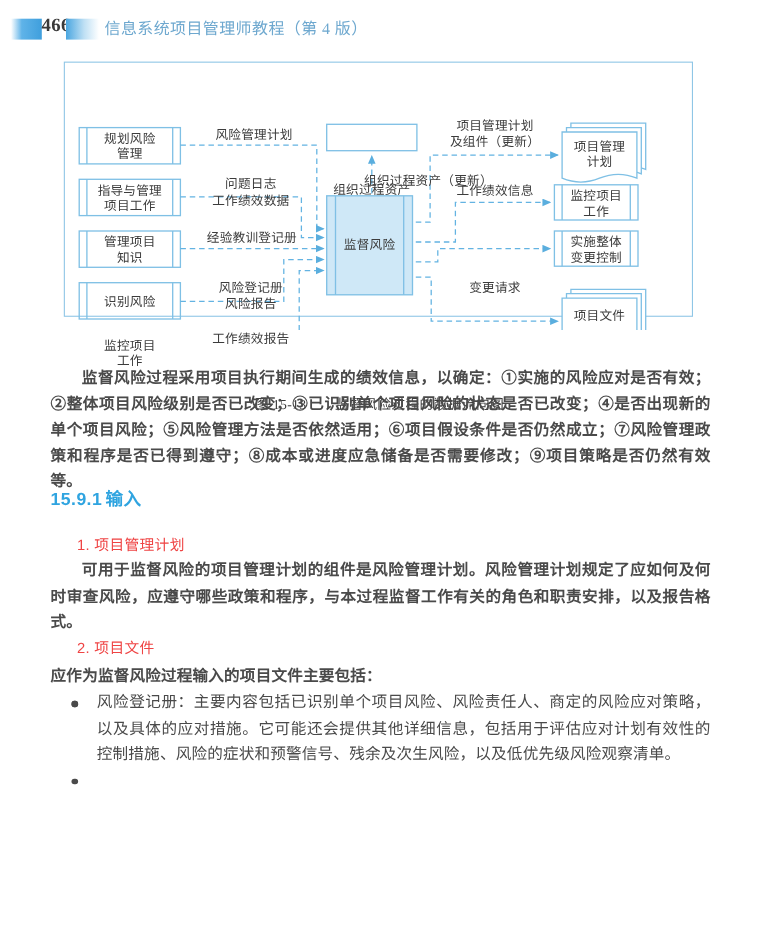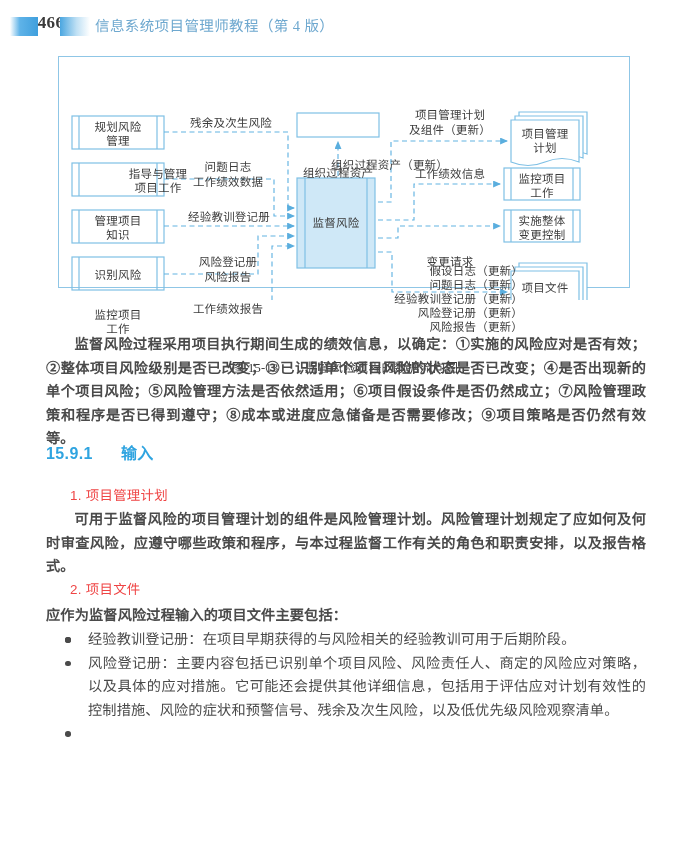--- a/index.html
+++ b/index.html
@@ -125,21 +125,21 @@
 
   .h3 {
     position: absolute;
     left: 46px;
     font-family: "Liberation Sans", sans-serif;
     font-weight: bold;
     color: #2fa4e0;
     font-size: 16px;
     letter-spacing: .4px;
   }
-  .h3 .num { margin-right: 28px; }
+  .h3 .num { margin-right: 3px; }
 
   .h4 {
     position: absolute;
     left: 70px;
     font-family: "Liberation Sans", sans-serif;
     color: #ef4444;
     font-size: 13.4px;
     font-weight: normal;
     letter-spacing: .3px;
   }
@@ -255,58 +255,53 @@
         <path d="M378,170 H414 V134 H500" marker-end="url(#arrw)"></path>
 
         <path d="M378,188 H398 V176 H500" marker-end="url(#arrw)"></path>
 
         <path d="M378,202 H392 V242 H507" marker-end="url(#arrw)"></path>
       </g>
     </svg>
 
     <div class="node-label" style="left:79px; top:70px; width:78px;">规划风险
 管理</div>
-    <div class="node-label" style="left:79px; top:117px; width:78px;padding-left:40px;">指导与管理
+    <div class="node-label" style="left:79px; top:117px; width:78px;">指导与管理
 项目工作</div>
     <div class="node-label" style="left:79px; top:164px; width:78px;">管理项目
 知识</div>
     <div class="node-label" style="left:79px; top:218px; width:78px;">识别风险</div>
     <div class="node-label" style="left:79px; top:258px; width:78px;">监控项目
 工作</div>
 
     <div class="node-label" style="left:305px; top:166px; width:62px;">监督风险</div>
     <div class="node-label" style="left:299px; top:68px; width:78px;margin-top:48px;">组织过程资产</div>
 
     <div class="node-label" style="left:513px; top:77px; width:64px;">项目管理
 计划</div>
     <div class="node-label" style="left:511px; top:122px; width:62px;">监控项目
 工作</div>
     <div class="node-label" style="left:511px; top:164px; width:62px;">实施整体
 变更控制</div>
     <div class="node-label" style="left:513px; top:231px; width:64px;">项目文件</div>
 
-    <div class="flow-label center" style="left:172px; top:66px; width:118px;">残余及次生风险</div>
-    <div class="flow-label center" style="left:172px; top:111px; width:112px;font-family:Liberation Mono, monospace;">问题日志
+    <div class="flow-label center" style="left:172px; top:66px; width:118px;">风险管理计划</div>
+    <div class="flow-label center" style="left:172px; top:111px; width:112px;">问题日志
 工作绩效数据</div>
     <div class="flow-label center" style="left:168px; top:160px; width:122px;">经验教训登记册</div>
     <div class="flow-label center" style="left:172px; top:205px; width:112px;">风险登记册
 风险报告</div>
     <div class="flow-label center" style="left:172px; top:252px; width:112px;">工作绩效报告</div>
 
     <div class="flow-label left" style="left:268px; top:108px; width:180px;">组织过程资产（更新）</div>
 
     <div class="flow-label center" style="left:392px; top:58px; width:116px;">项目管理计划
 及组件（更新）</div>
     <div class="flow-label center" style="left:398px; top:117px; width:104px;">工作绩效信息</div>
     <div class="flow-label center" style="left:398px; top:159px; width:104px;margin-top:46px;">变更请求</div>
-    <div class="flow-label left" style="left:388px; top:214px; width:135px; line-height:14px;">假设日志（更新）
-问题日志（更新）
-经验教训登记册（更新）
-风险登记册（更新）
-风险报告（更新）</div>
   </div>
 
   <div id="figure-caption">
     <span class="capnum">图 15-13</span><span>监督风险过程的数据流向图</span>
   </div>
 </div>
 
 <div class="para indent" style="top:333px;">监督风险过程采用项目执行期间生成的绩效信息，以确定：①实施的风险应对是否有效；②整体项目风险级别是否已改变；③已识别单个项目风险的状态是否已改变；④是否出现新的单个项目风险；⑤风险管理方法是否依然适用；⑥项目假设条件是否仍然成立；⑦风险管理政策和程序是否已得到遵守；⑧成本或进度应急储备是否需要修改；⑨项目策略是否仍然有效等。</div>
 
 <div class="h3" style="top:440px;">
@@ -320,22 +315,18 @@
 <div class="h4" style="top:578px;">2. 项目文件</div>
 
 <div class="para" style="top:604px;">应作为监督风险过程输入的项目文件主要包括：</div>
 
 <div class="bullet-list" style="top:628px;">
   <div class="bullet-item">
     <span class="dot"></span>
   </div>
   <div class="bullet-item">
     <span class="dot"></span>
-    <span>经验教训登记册：在项目早期获得的与风险相关的经验教训可用于后期阶段。</span>
+    <span>风险登记册：主要内容包括已识别单个项目风险、风险责任人、商定的风险应对策略，以及具体的应对措施。它可能还会提供其他详细信息，包括用于评估应对计划有效性的控制措施、风险的症状和预警信号、残余及次生风险，以及低优先级风险观察清单。</span>
   </div>
   <div class="bullet-item">
     <span class="dot"></span>
-    <span>风险登记册：主要内容包括已识别单个项目风险、风险责任人、商定的风险应对策略，以及具体的应对措施。它可能还会提供其他详细信息，包括用于评估应对计划有效性的控制措施、风险的症状和预警信号、残余及次生风险，以及低优先级风险观察清单。</span>
-  </div>
-  <div class="bullet-item">
-    <span class="dot"></span>
   </div>
 </div>
 
 </body></html>

